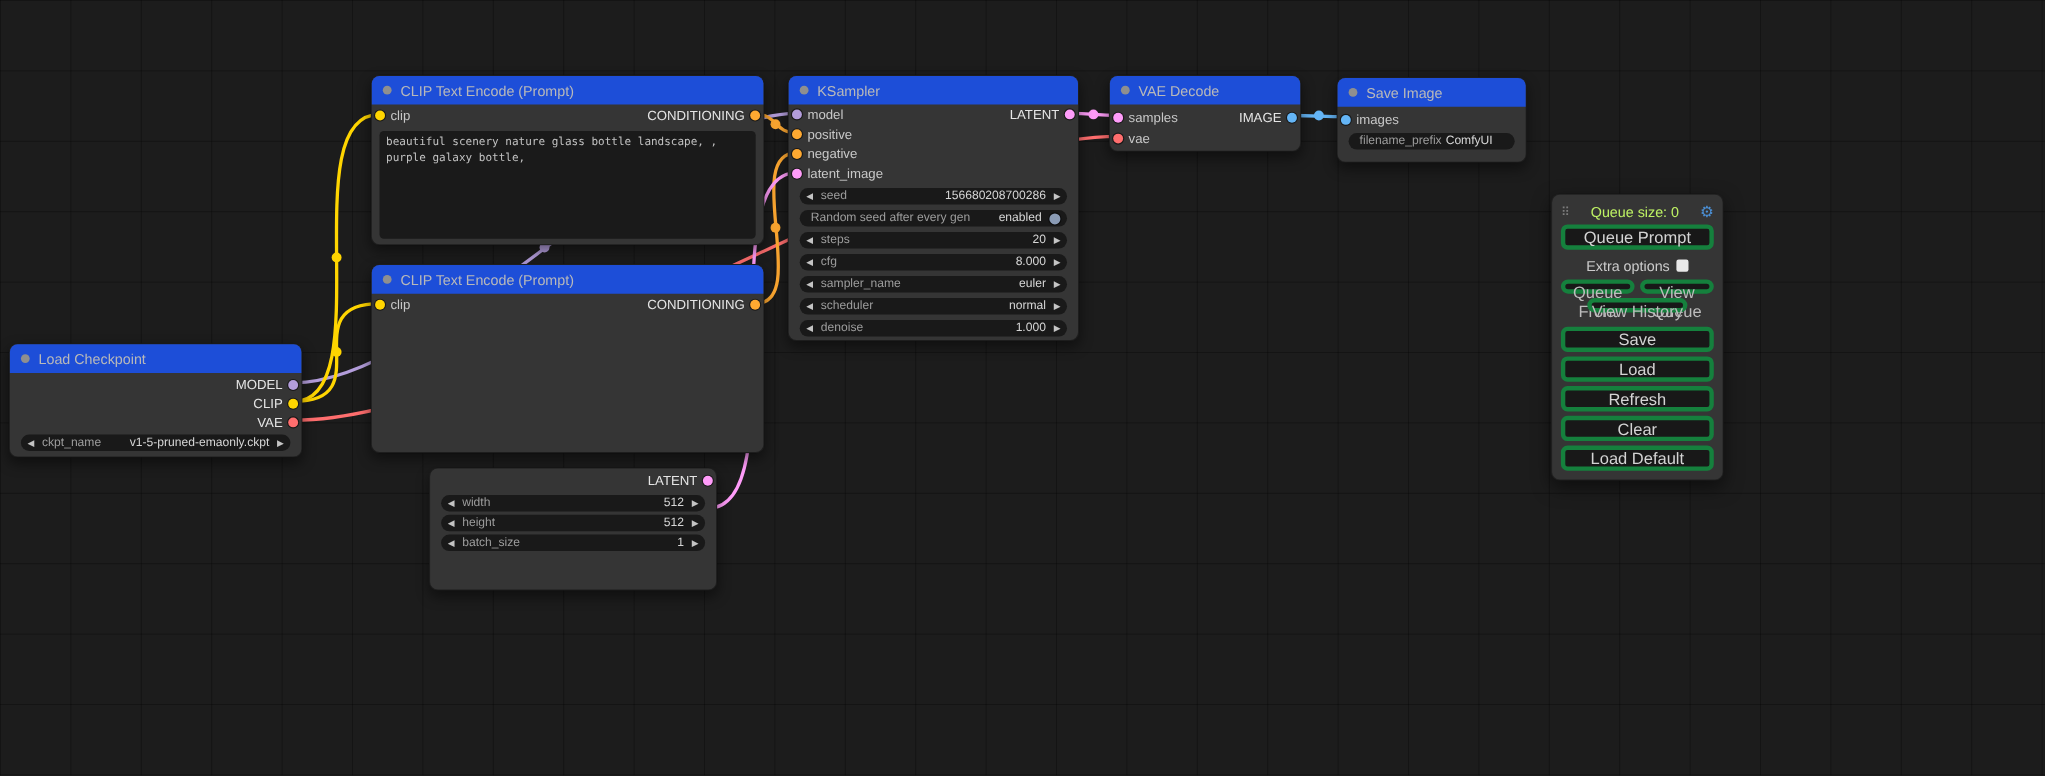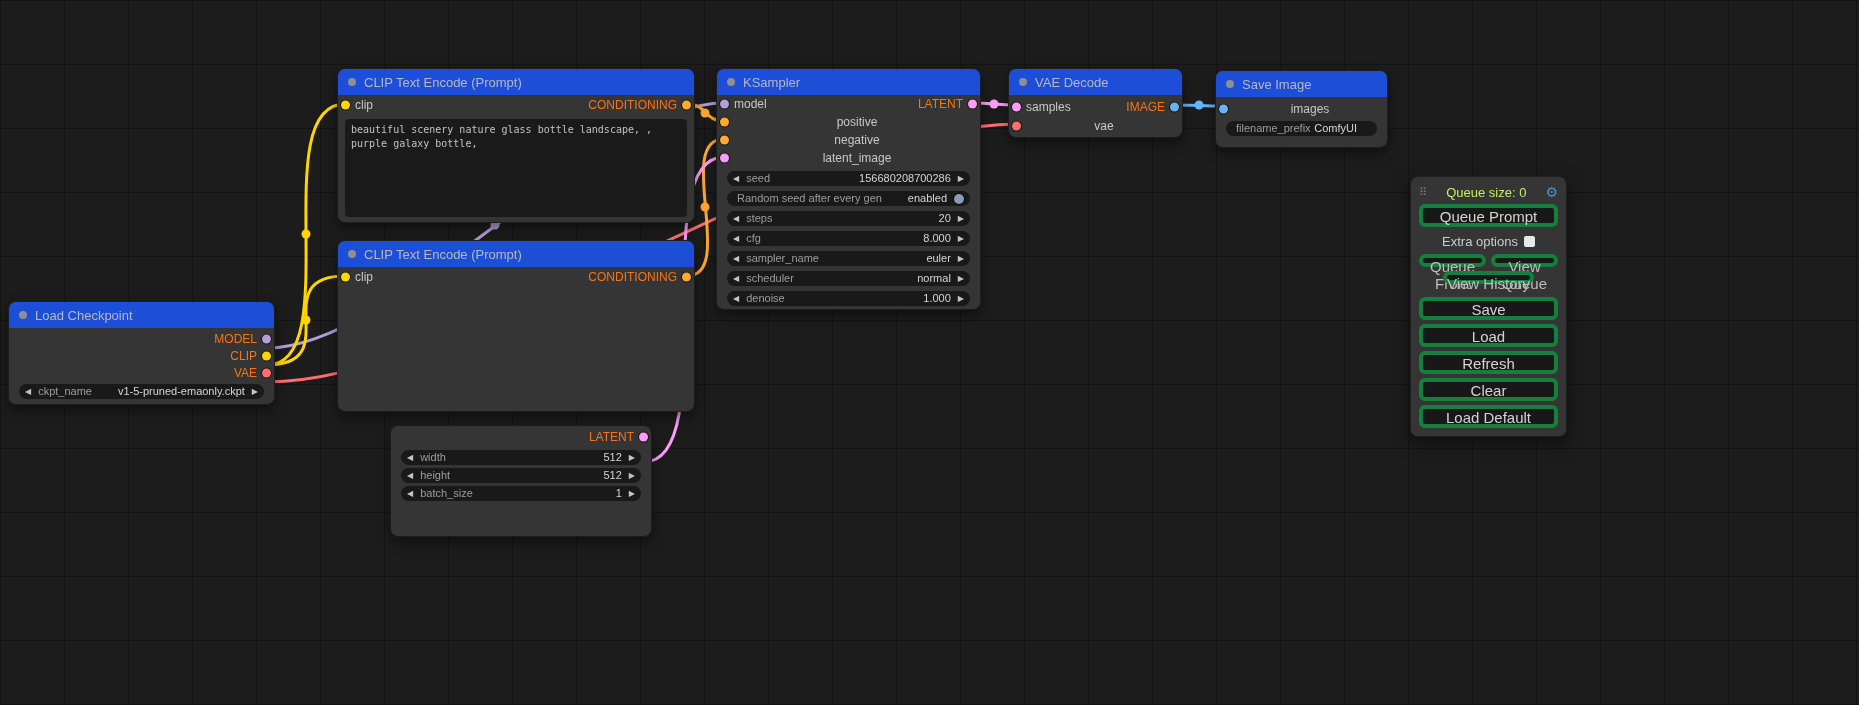--- a/index.html
+++ b/index.html
@@ -14,27 +14,27 @@
   .wires { position:absolute; left:0; top:0; z-index:1; }
   .wires path { fill:none; stroke-width:3; }
 
   .node { position:absolute; z-index:2; background:#353535; border-radius:8px;
           border:1px solid rgba(0,0,0,0.45); box-shadow:0 5px 12px rgba(0,0,0,0.45); }
   .node-title { height:26px; background:#1d4ed8; border-radius:7px 7px 0 0;
                 display:flex; align-items:center; padding:0 10px; gap:8px; }
   .collapse-dot { width:8px; height:8px; border-radius:50%; background:#8f8f8f; flex:0 0 auto; }
   .title-text { color:#b9b9b9; font-size:13px; white-space:nowrap; }
 
-  .slot-row { position:relative; height:18px; display:flex; align-items:center; font-size:12px;justify-content:center; }
+  .slot-row { position:relative; height:18px; display:flex; align-items:center; font-size:12px; }
   .slot-dot { position:absolute; width:9px; height:9px; border-radius:50%; top:50%;
               transform:translateY(-50%); box-shadow:0 0 0 1px rgba(0,0,0,0.55); }
   .slot-dot.in  { left:3px; }
   .slot-dot.out { right:3px; }
   .in-label  { margin-left:17px; color:#c8c8c8; white-space:nowrap; }
-  .out-label { margin-left:auto; margin-right:17px; color:#f97316; white-space:nowrap; }
+  .out-label { margin-left:auto; margin-right:17px; color:#e5e5e5; white-space:nowrap; }
 
   .widget { height:15px; background:#191919; border-radius:8px; margin:5px 10px 0;
             display:flex; align-items:center; padding:0 6px; font-size:11px; line-height:1; }
   .widget .w-arrow { font-size:8px; color:#c4c4c4; }
   .widget .w-label { margin-left:7px; color:#9d9d9d; white-space:nowrap; }
   .widget .w-value { margin-left:auto; margin-right:7px; color:#d6d6d6; white-space:nowrap; }
   .widget.no-arrows .w-label { margin-left:4px; }
   .toggle-dot { width:10px; height:10px; border-radius:50%; flex:0 0 auto;
                 box-shadow:0 0 0 1px rgba(0,0,0,0.5); }
 
@@ -94,21 +94,21 @@
     <circle cx="306" cy="234" r="4.5" fill="#FFD500"></circle>
     <circle cx="306" cy="320" r="4.5" fill="#FFD500"></circle>
     <circle cx="641" cy="253" r="4.5" fill="#FF6E6E"></circle>
     <circle cx="705" cy="113" r="4.5" fill="#FFA931"></circle>
     <circle cx="705" cy="207" r="4.5" fill="#FFA931"></circle>
     <circle cx="684" cy="310" r="4.5" fill="#FF9CF9"></circle>
     <circle cx="994" cy="104" r="4.5" fill="#FF9CF9"></circle>
     <circle cx="1199" cy="105" r="4.5" fill="#64B5F6"></circle>
   </svg>
 
-  <div class="node lc" style="left:8px;top:301px;width:267px;height:104px">
+  <div class="node lc" style="left:8px;top:312px;width:267px;height:104px">
     <div class="node-title">
       <span class="collapse-dot"></span>
       <span class="title-text">Load Checkpoint</span>
     </div>
     <div class="slot-row first">
       <span class="out-label">MODEL</span>
       <span class="slot-dot out" style="background-color: rgb(179, 157, 219);"></span>
     </div>
     <div class="slot-row">
       <span class="out-label">CLIP</span>

